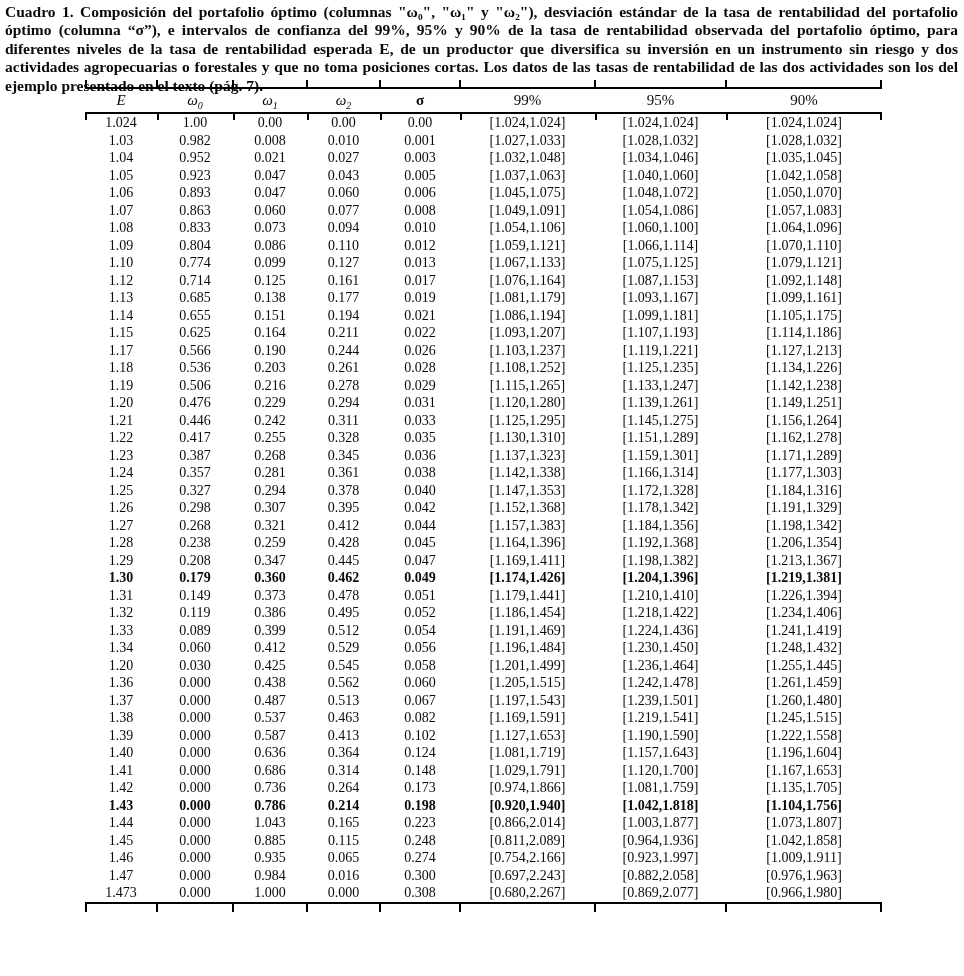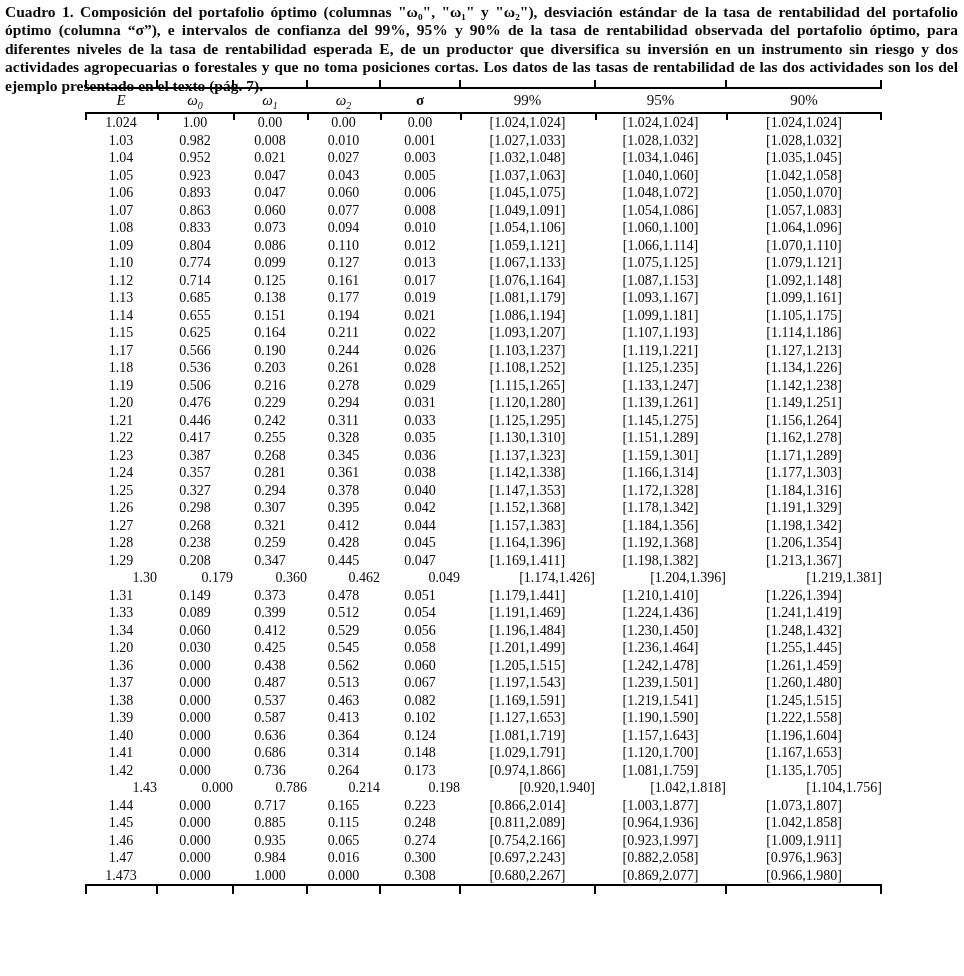--- a/index.html
+++ b/index.html
@@ -64,21 +64,21 @@
 
   tbody td {
     padding: 0;
     height: 17.5px;
     line-height: 17.5px;
     text-align: center;
     vertical-align: middle;
     font-size: 14px;
     white-space: nowrap;
   }
-  tr.bold td { font-weight: 400; text-align: right; }
+  tr.bold td { font-weight: 700; }
 
   
   tbody tr:first-child td {
     background-image: linear-gradient(#000, #000);
     background-repeat: no-repeat;
     background-position: left top;
     background-size: 2px 6px;
   }
   tbody tr:first-child td:last-child {
     background-image: linear-gradient(#000, #000), linear-gradient(#000, #000);
@@ -406,20 +406,30 @@
           <td>1.31</td>
           <td>0.149</td>
           <td>0.373</td>
           <td>0.478</td>
           <td>0.051</td>
           <td>[1.179,1.441]</td>
           <td>[1.210,1.410]</td>
           <td>[1.226,1.394]</td>
         </tr>
         <tr>
+          <td>1.32</td>
+          <td>0.119</td>
+          <td>0.386</td>
+          <td>0.495</td>
+          <td>0.052</td>
+          <td>[1.186,1.454]</td>
+          <td>[1.218,1.422]</td>
+          <td>[1.234,1.406]</td>
+        </tr>
+        <tr>
           <td>1.33</td>
           <td>0.089</td>
           <td>0.399</td>
           <td>0.512</td>
           <td>0.054</td>
           <td>[1.191,1.469]</td>
           <td>[1.224,1.436]</td>
           <td>[1.241,1.419]</td>
         </tr>
         <tr>
@@ -518,21 +528,21 @@
           <td>0.786</td>
           <td>0.214</td>
           <td>0.198</td>
           <td>[0.920,1.940]</td>
           <td>[1.042,1.818]</td>
           <td>[1.104,1.756]</td>
         </tr>
         <tr>
           <td>1.44</td>
           <td>0.000</td>
-          <td>0.717</td>
+          <td>1.043</td>
           <td>0.165</td>
           <td>0.223</td>
           <td>[0.866,2.014]</td>
           <td>[1.003,1.877]</td>
           <td>[1.073,1.807]</td>
         </tr>
         <tr>
           <td>1.45</td>
           <td>0.000</td>
           <td>0.885</td>

